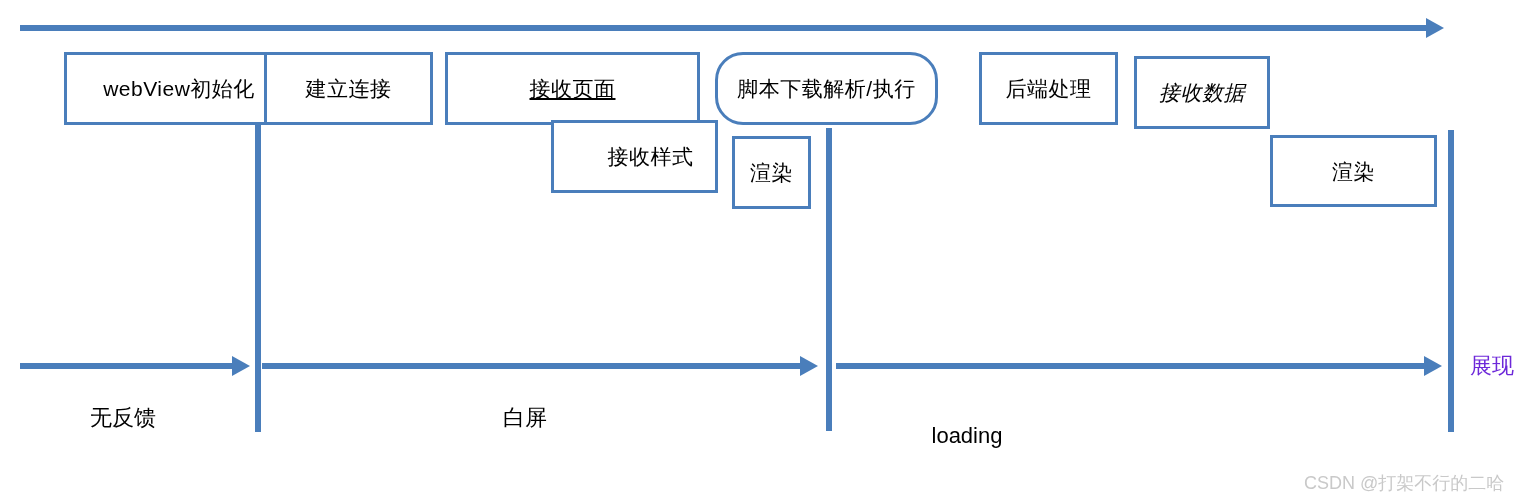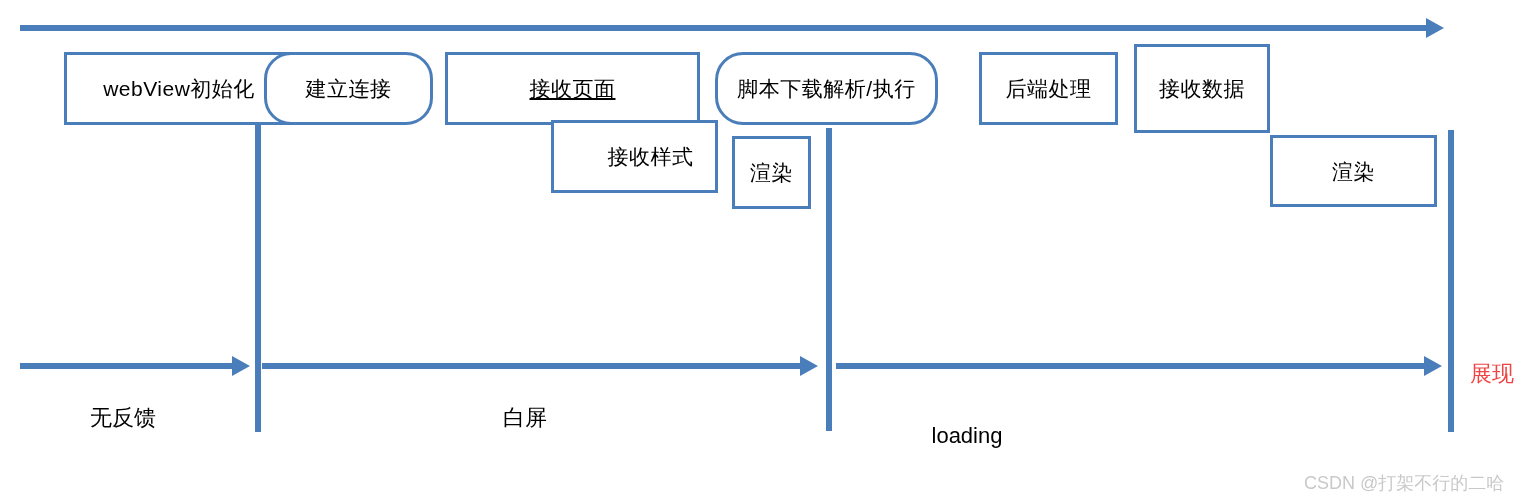--- a/index.html
+++ b/index.html
@@ -57,25 +57,24 @@
     position: absolute;
     color: #000000;
     font-size: 22px;
     line-height: 1;
     white-space: nowrap;
     text-align: center;
     margin-top: 11px;
   }
   .endlabel {
     position: absolute;
-    color: #ef4444;
+    color: #6d28d9;
     font-size: 22px;
     line-height: 1;
     white-space: nowrap;
-    margin-top: 8px;
   }
   
   .watermark {
     position: absolute;
     color: #c9c9c9;
     font-size: 18px;
     line-height: 1;
     white-space: nowrap;
   }
 </style>
@@ -86,29 +85,29 @@
 
   <div class="arrow-line" style="left:20px; top:25px; width:1406px;"></div>
   <div class="arrow-head" style="left:1426px; top:18px;"></div>
 
   <div class="vsep" style="left:255px; top:125px; height:307px;"></div>
   <div class="vsep" style="left:826px; top:128px; height:303px;"></div>
   <div class="vsep" style="left:1448px; top:130px; height:302px;"></div>
 
   <div class="pbox" style="left:20px; top:52px; width:230px; height:73px;margin-left:44px;">webView初始化</div>
 
-  <div class="pbox" style="left:264px; top:52px; width:169px; height:73px;border-radius:27px;">建立连接</div>
+  <div class="pbox" style="left:264px; top:52px; width:169px; height:73px;">建立连接</div>
 
   <div class="pbox" style="left:445px; top:52px; width:255px; height:73px;text-decoration:underline;">接收页面</div>
 
   <div class="pbox" style="left:715px; top:52px; width:223px; height:73px;border-radius:28px;">脚本下载解析/执行</div>
 
   <div class="pbox" style="left:979px; top:52px; width:139px; height:73px;">后端处理</div>
 
-  <div class="pbox" style="left:1134px; top:44px; width:136px; height:89px;">接收数据</div>
+  <div class="pbox" style="left:1134px; top:56px; width:136px; height:73px;font-style:italic;">接收数据</div>
 
   <div class="pbox" style="left:551px; top:120px; width:167px; height:73px;padding-left:32px;">接收样式</div>
 
   <div class="pbox" style="left:732px; top:136px; width:79px; height:73px;">渲染</div>
 
   <div class="pbox" style="left:1270px; top:135px; width:167px; height:72px;">渲染</div>
 
   <div class="arrow-line" style="left:20px; top:363px; width:212px;"></div>
   <div class="arrow-head" style="left:232px; top:356px;"></div>
   <div class="caption" style="left:63px; top:396px; width:120px;">无反馈</div>

